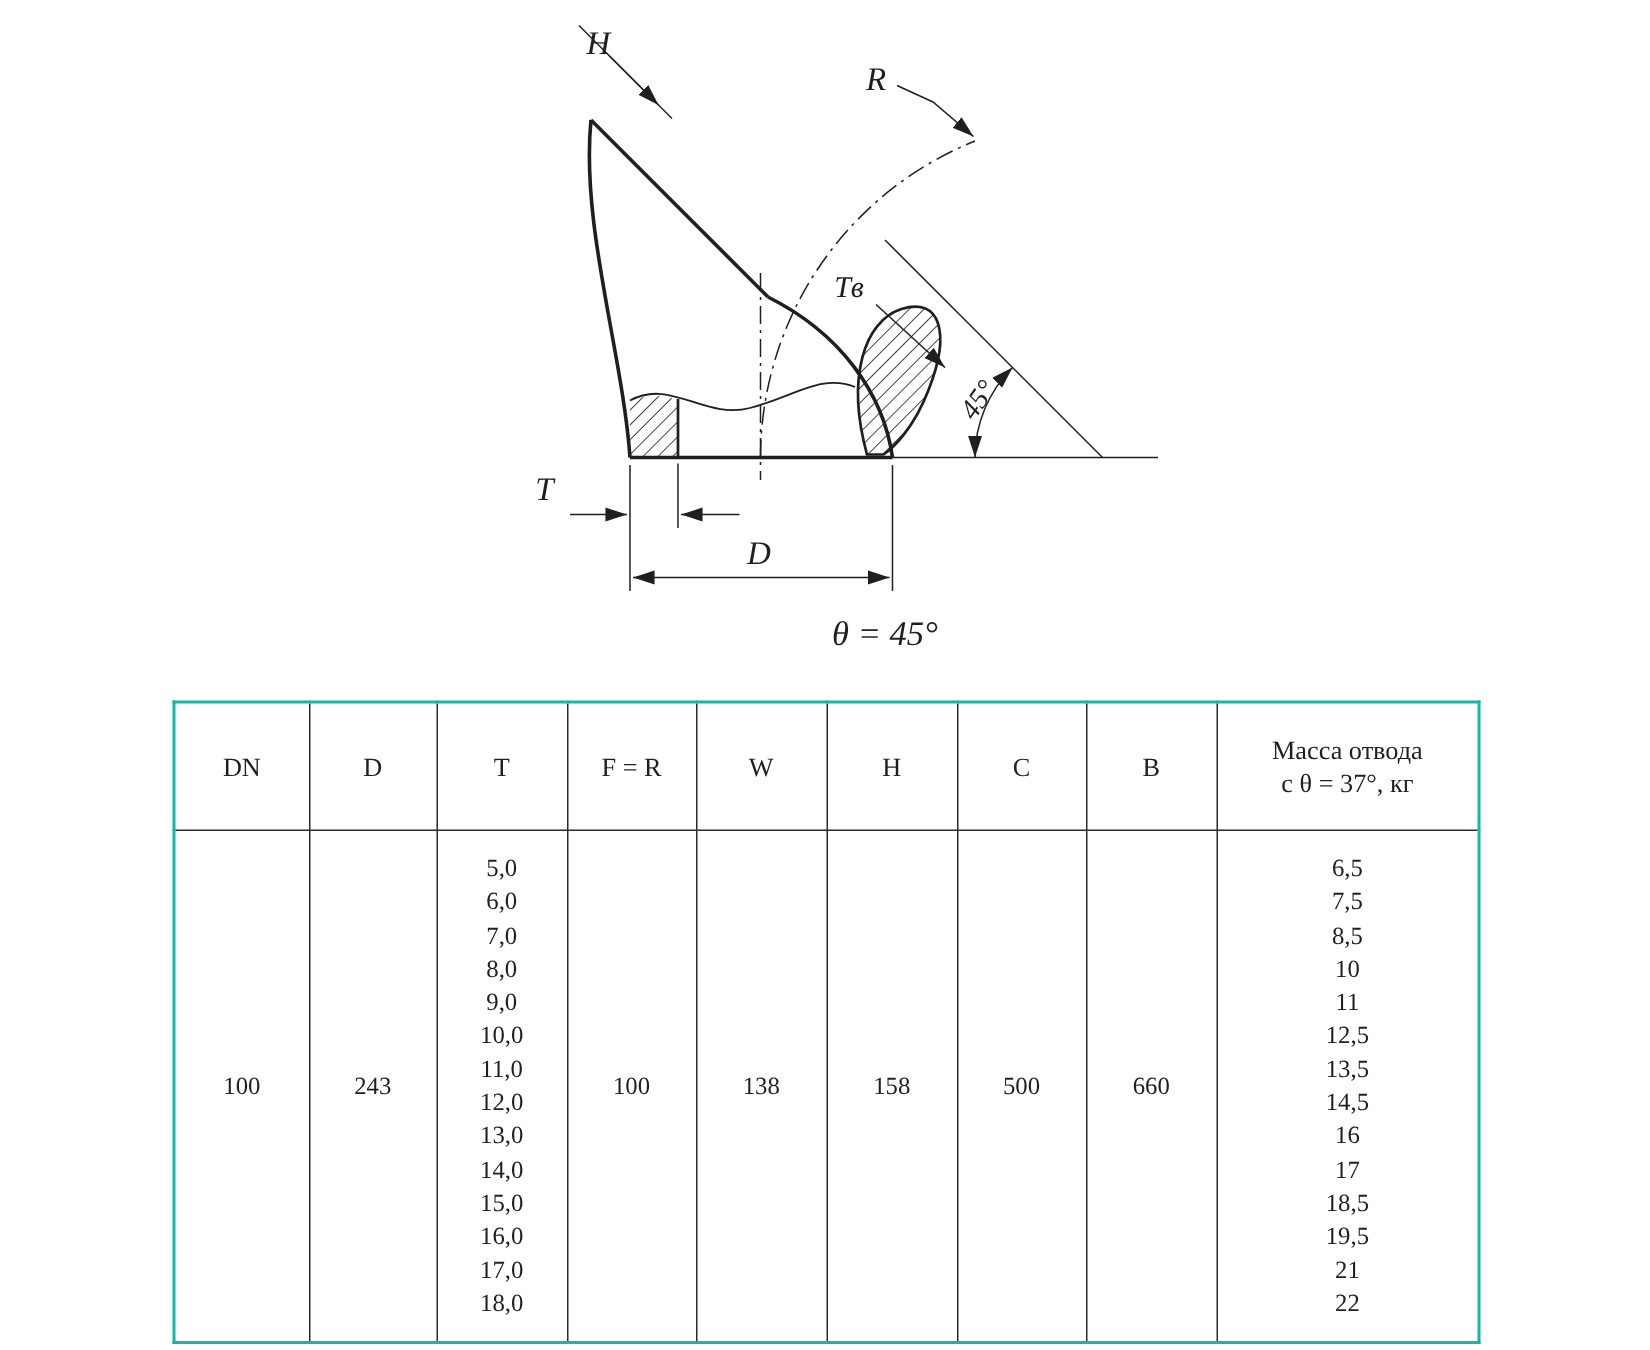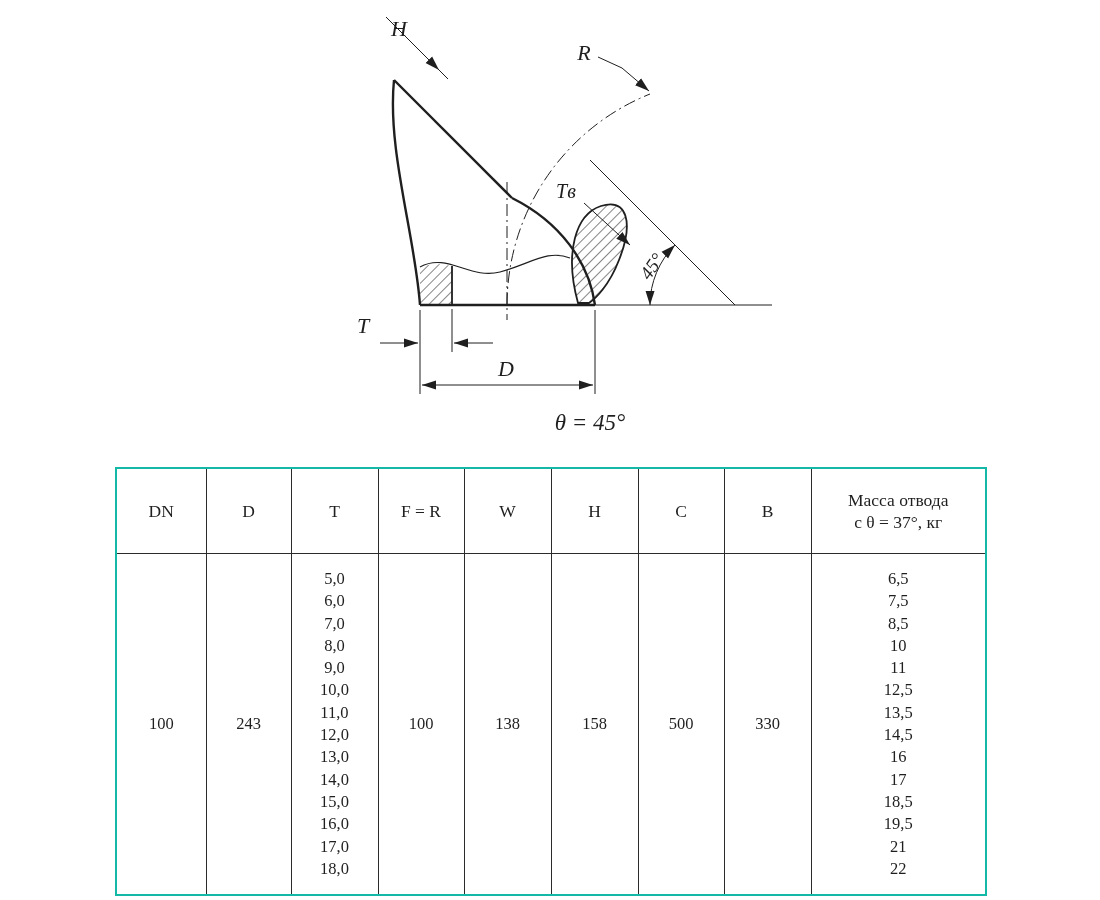--- a/index.html
+++ b/index.html
@@ -128,21 +128,21 @@
 13,0
 14,0
 15,0
 16,0
 17,0
 18,0</td>
         <td>100</td>
         <td>138</td>
         <td>158</td>
         <td>500</td>
-        <td>330</td>
+        <td>660</td>
         <td class="multi">6,5
 7,5
 8,5
 10
 11
 12,5
 13,5
 14,5
 16
 17

